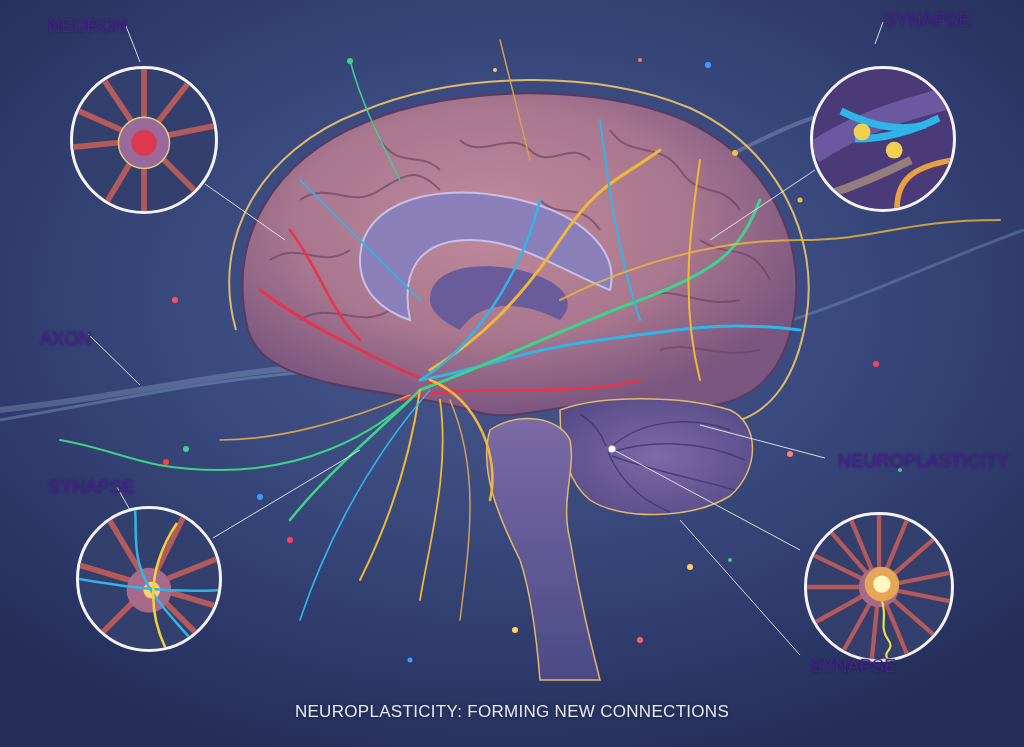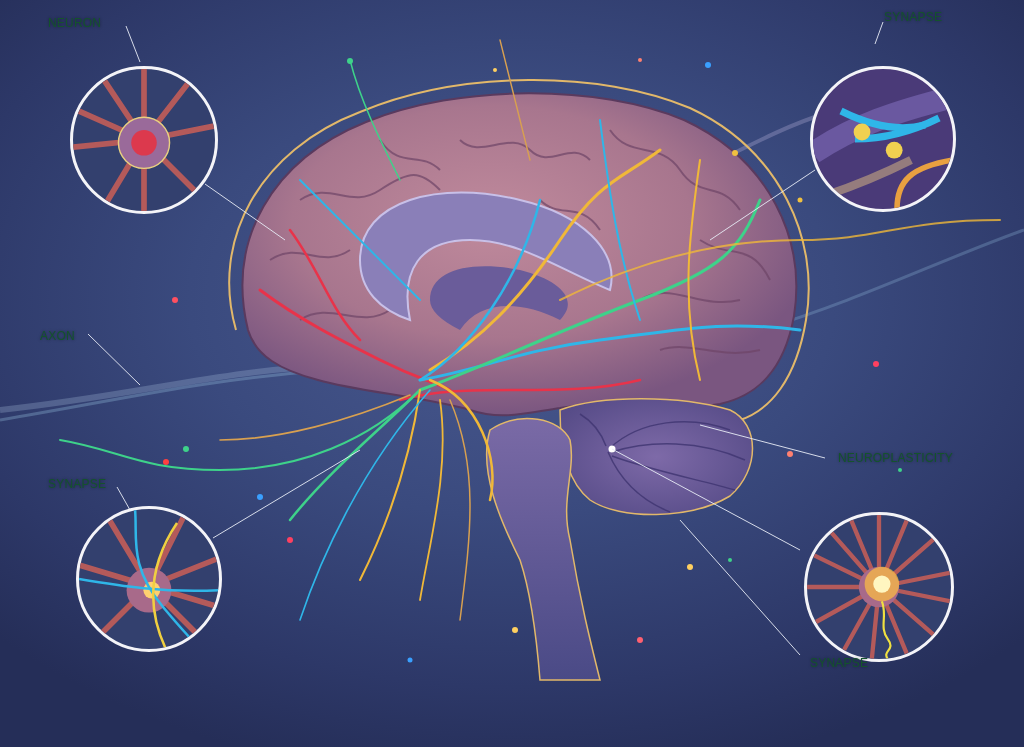--- a/index.html
+++ b/index.html
@@ -1,21 +1,21 @@
 <!DOCTYPE html>
 <html><head>
 <meta charset="utf-8">
 <style>
   html,body{margin:0;padding:0;}
   body{width:1024px;height:747px;overflow:hidden;position:relative;
     background:radial-gradient(ellipse 70% 65% at 50% 40%, #4a5a90 0%, #3a4a7e 45%, #2d3868 80%, #252e58 100%);
     font-family:"Liberation Sans", sans-serif;}
   .stage{position:absolute;inset:0;}
   svg.art{position:absolute;left:0;top:0;width:1024px;height:747px;}
-  .label{position:absolute;color:#14532d;font-size:12px;letter-spacing:0.2px;text-shadow:0 0 3px rgba(0,0,0,.4);white-space:nowrap;}
+  .label{position:absolute;color:#4c1d95;font-size:18px;letter-spacing:0.2px;text-shadow:0 0 3px rgba(0,0,0,.4);white-space:nowrap;}
   .title{position:absolute;left:0;width:1024px;top:702px;text-align:center;color:#e6eaf4;font-size:17px;letter-spacing:0.3px;text-shadow:0 0 4px rgba(0,0,0,.4);}
   .inset{position:absolute;border:3px solid #f4f4f8;border-radius:50%;overflow:hidden;box-sizing:border-box;background:#33406e;}
   .inset svg{position:absolute;left:0;top:0;width:100%;height:100%;}
 </style>
 </head>
 <body>
 
 <div class="stage">
 
   <svg class="art" viewBox="0 0 1024 747">
@@ -213,13 +213,14 @@
     </svg>
   </div>
 
   <span class="label" style="left:48px;top:16px;">NEURON</span>
   <span class="label" style="left:884px;top:10px;">SYNAPSE</span>
   <span class="label" style="left:40px;top:321px;margin-top:8px;">AXON</span>
   <span class="label" style="left:48px;top:477px;">SYNAPSE</span>
   <span class="label" style="left:838px;top:451px;">NEUROPLASTICITY</span>
   <span class="label" style="left:810px;top:656px;">SYNAPSE</span>
 
+  <div class="title">NEUROPLASTICITY: FORMING NEW CONNECTIONS</div>
 </div>
 
 </body></html>

